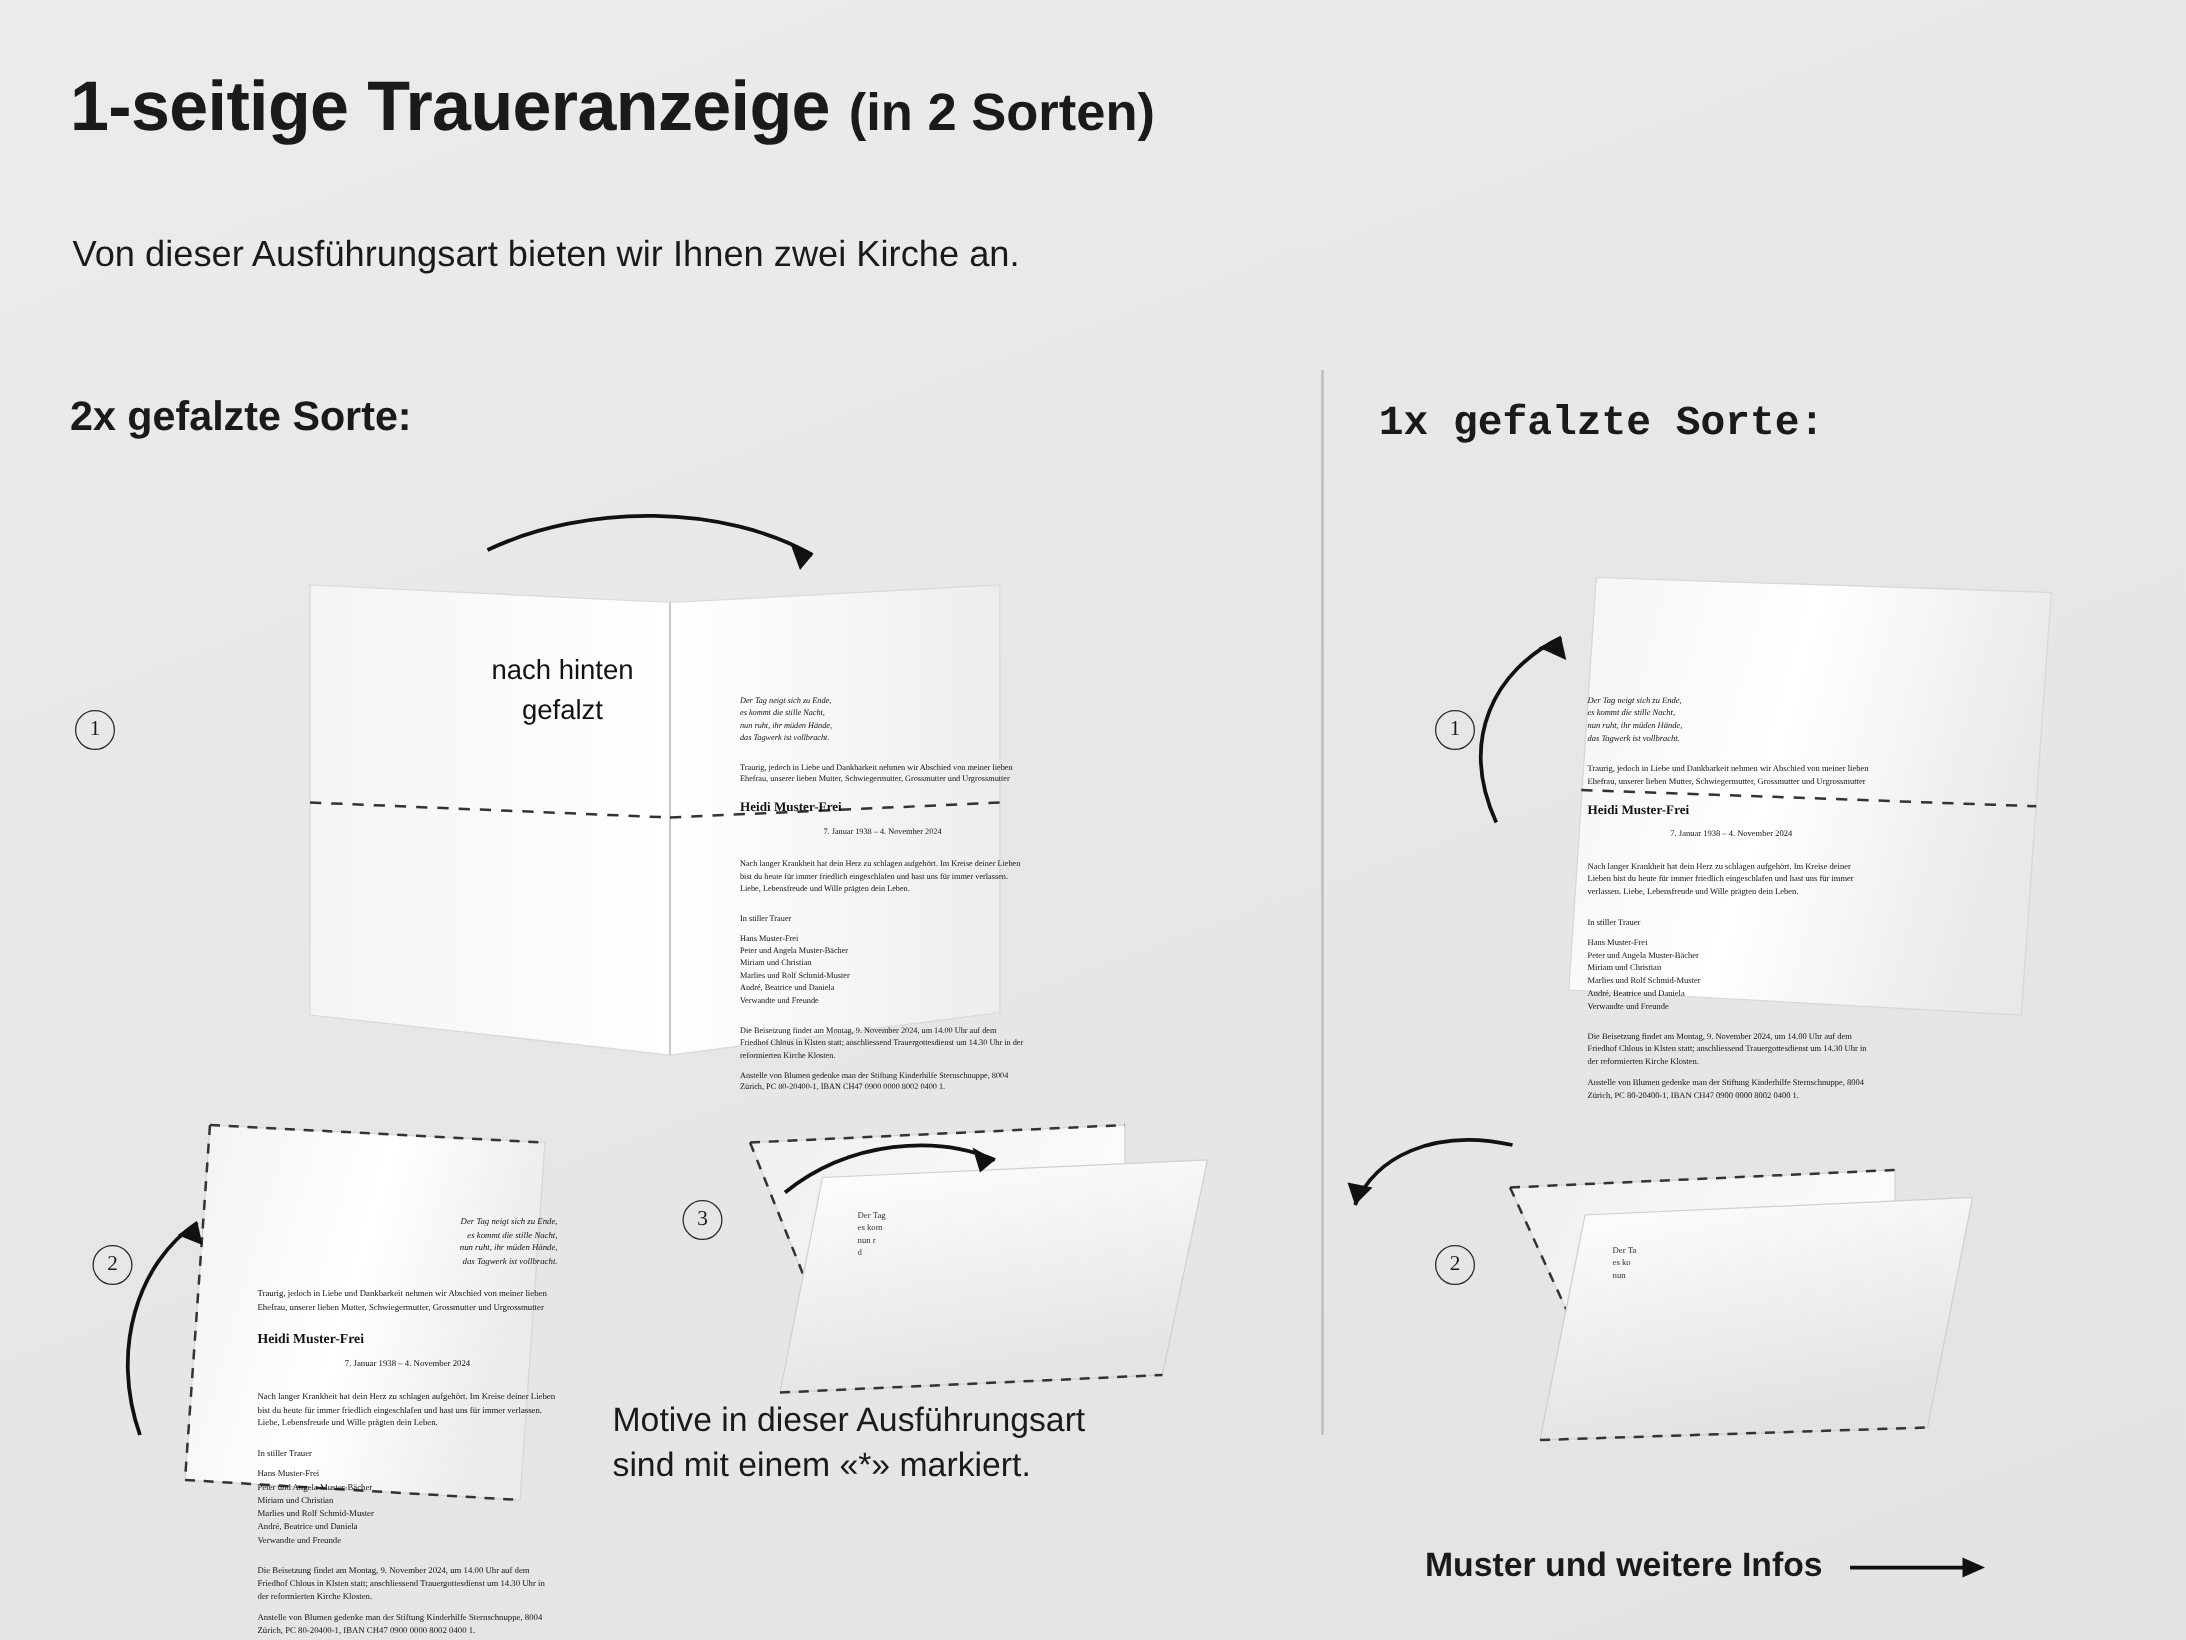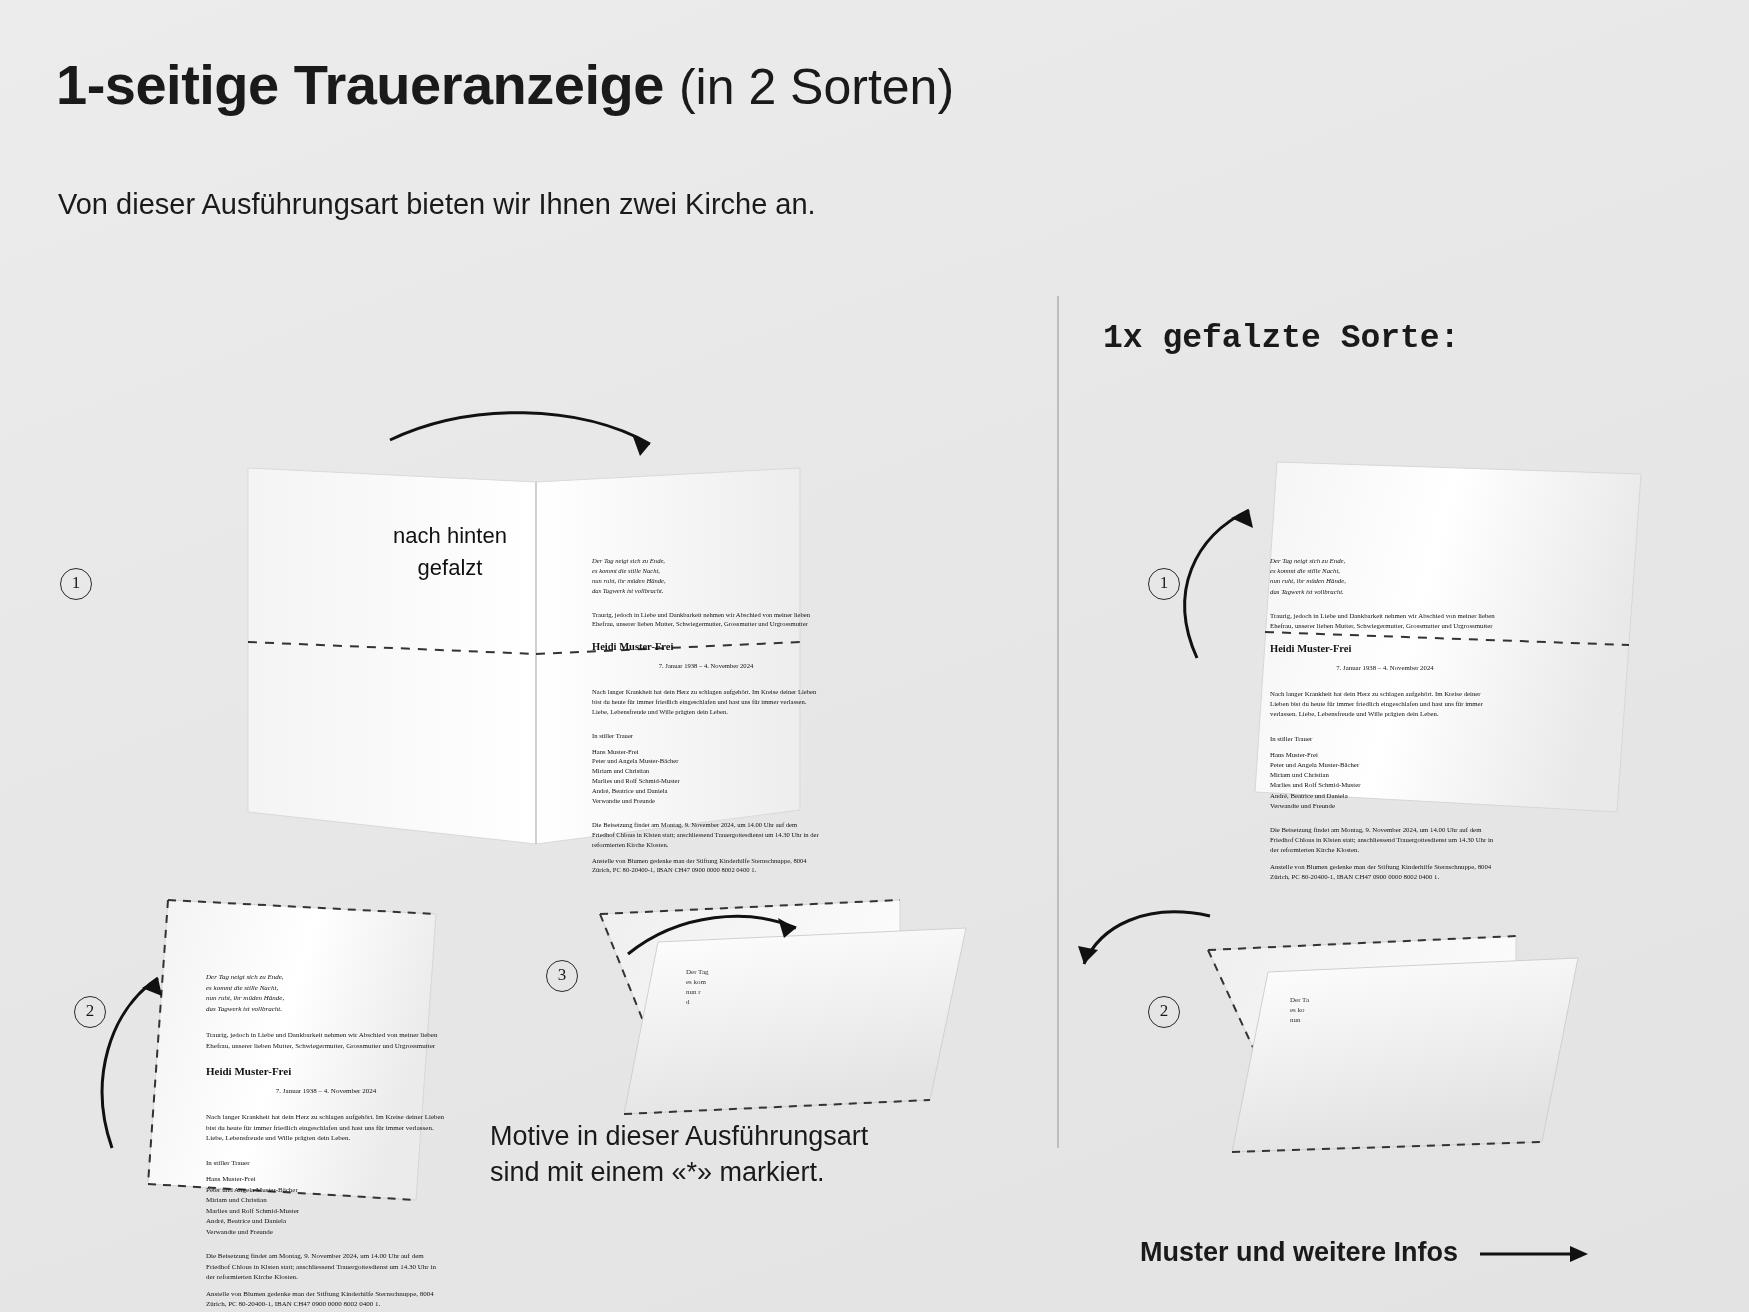--- a/index.html
+++ b/index.html
@@ -25,22 +25,22 @@
   .title {
     position: absolute;
     left: 56px;
     top: 52px;
     font-size: 56px;
     font-weight: 700;
     letter-spacing: -0.5px;
     white-space: nowrap;
   }
   .title .sub {
-    font-size: 50px;
-    font-weight: 400;
+    font-size: 42px;
+    font-weight: 700;
     letter-spacing: 0;
   }
   .intro {
     position: absolute;
     left: 58px;
     top: 188px;
     font-size: 29px;
     font-weight: 400;
   }
   .col-head {
@@ -115,20 +115,21 @@
 <body>
 
 <div class="page">
 
   <div class="title">
     <span>1-seitige Traueranzeige</span>
     <span class="sub">(in 2 Sorten)</span>
   </div>
   <div class="intro">Von dieser Ausführungsart bieten wir Ihnen zwei Kirche an.</div>
 
+  <div class="col-head left">2x gefalzte Sorte:</div>
   <div class="col-head right">1x gefalzte Sorte:</div>
 
   <div class="divider"></div>
 
   <div class="step" style="left:60px; top:568px;">1</div>
 
   <div class="art" style="left:240px; top:462px; width:600px; height:420px;">
     <svg width="600" height="420" viewBox="0 0 600 420">
       <defs>
         <linearGradient id="gLeftPanel" x1="0" y1="0" x2="1" y2="0">
@@ -198,21 +199,21 @@
       <line x1="28" y1="0" x2="296" y2="14" stroke="#333" stroke-width="2" stroke-dasharray="8 7"></line>
       <line x1="8" y1="284" x2="276" y2="300" stroke="#333" stroke-width="2" stroke-dasharray="8 7"></line>
       <line x1="28" y1="0" x2="8" y2="284" stroke="#333" stroke-width="2" stroke-dasharray="8 7"></line>
 
       <path d="M -28 248 C -52 180 -30 110 18 78" fill="none" stroke="#111" stroke-width="3"></path>
       <polygon points="18,78 2,88 22,96" fill="#111"></polygon>
     </svg>
   </div>
 
   <div class="obit" style="left:206px; top:972px; width:240px; font-size:7px; line-height:1.5;">
-    <p class="poem" style="white-space:pre-line; margin-bottom:16px; text-align:left;">Der Tag neigt sich zu Ende,
+    <p class="poem" style="white-space:pre-line; margin-bottom:16px; text-align:right;">Der Tag neigt sich zu Ende,
 es kommt die stille Nacht,
 nun ruht, ihr müden Hände,
 das Tagwerk ist vollbracht.</p>
     <p>Traurig, jedoch in Liebe und Dankbarkeit nehmen wir Abschied von meiner lieben Ehefrau, unserer lieben Mutter, Schwiegermutter, Grossmutter und Urgrossmutter</p>
     <p class="name" style="font-size:11px; margin-top:12px;">Heidi Muster-Frei</p>
     <p class="dates" style="margin-bottom:16px;">7. Januar 1938 – 4. November 2024</p>
     <p class="it" style="margin-bottom:14px;">Nach langer Krankheit hat dein Herz zu schlagen aufgehört. Im Kreise deiner Lieben bist du heute für immer friedlich eingeschlafen und hast uns für immer verlassen. Liebe, Lebensfreude und Wille prägten dein Leben.</p>
     <p>In stiller Trauer</p>
     <div style="margin-bottom:14px;">
         <div>Hans Muster-Frei</div>

